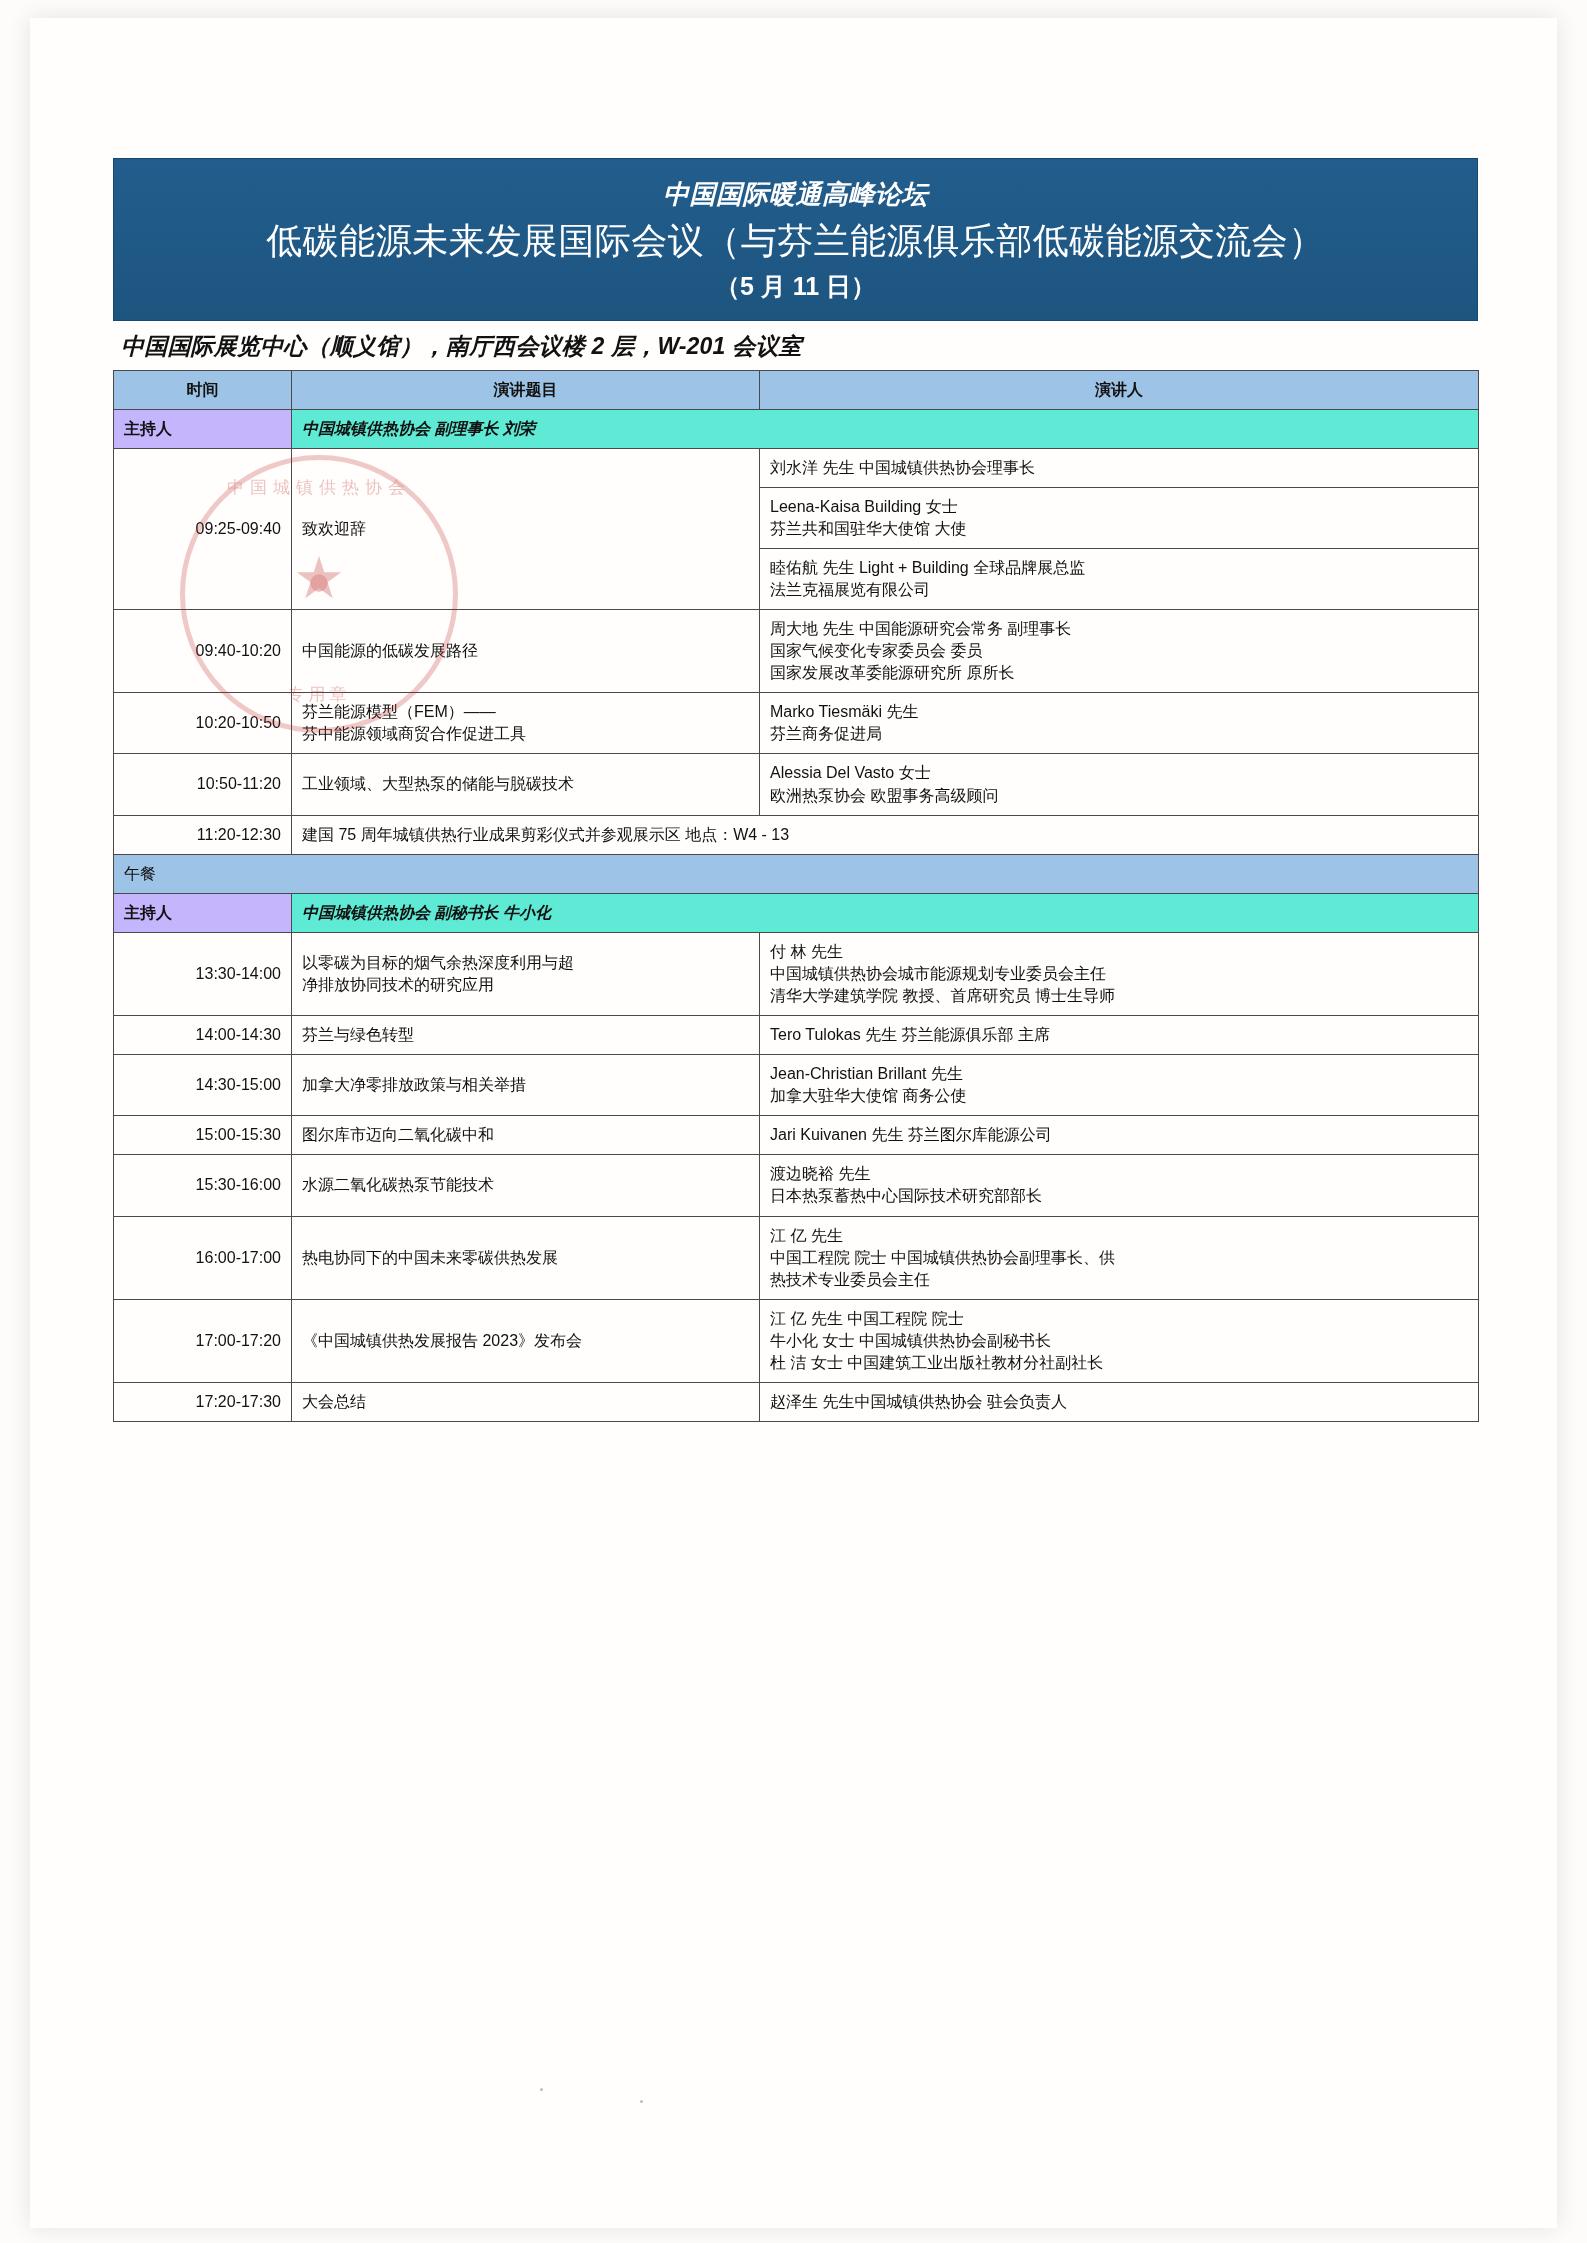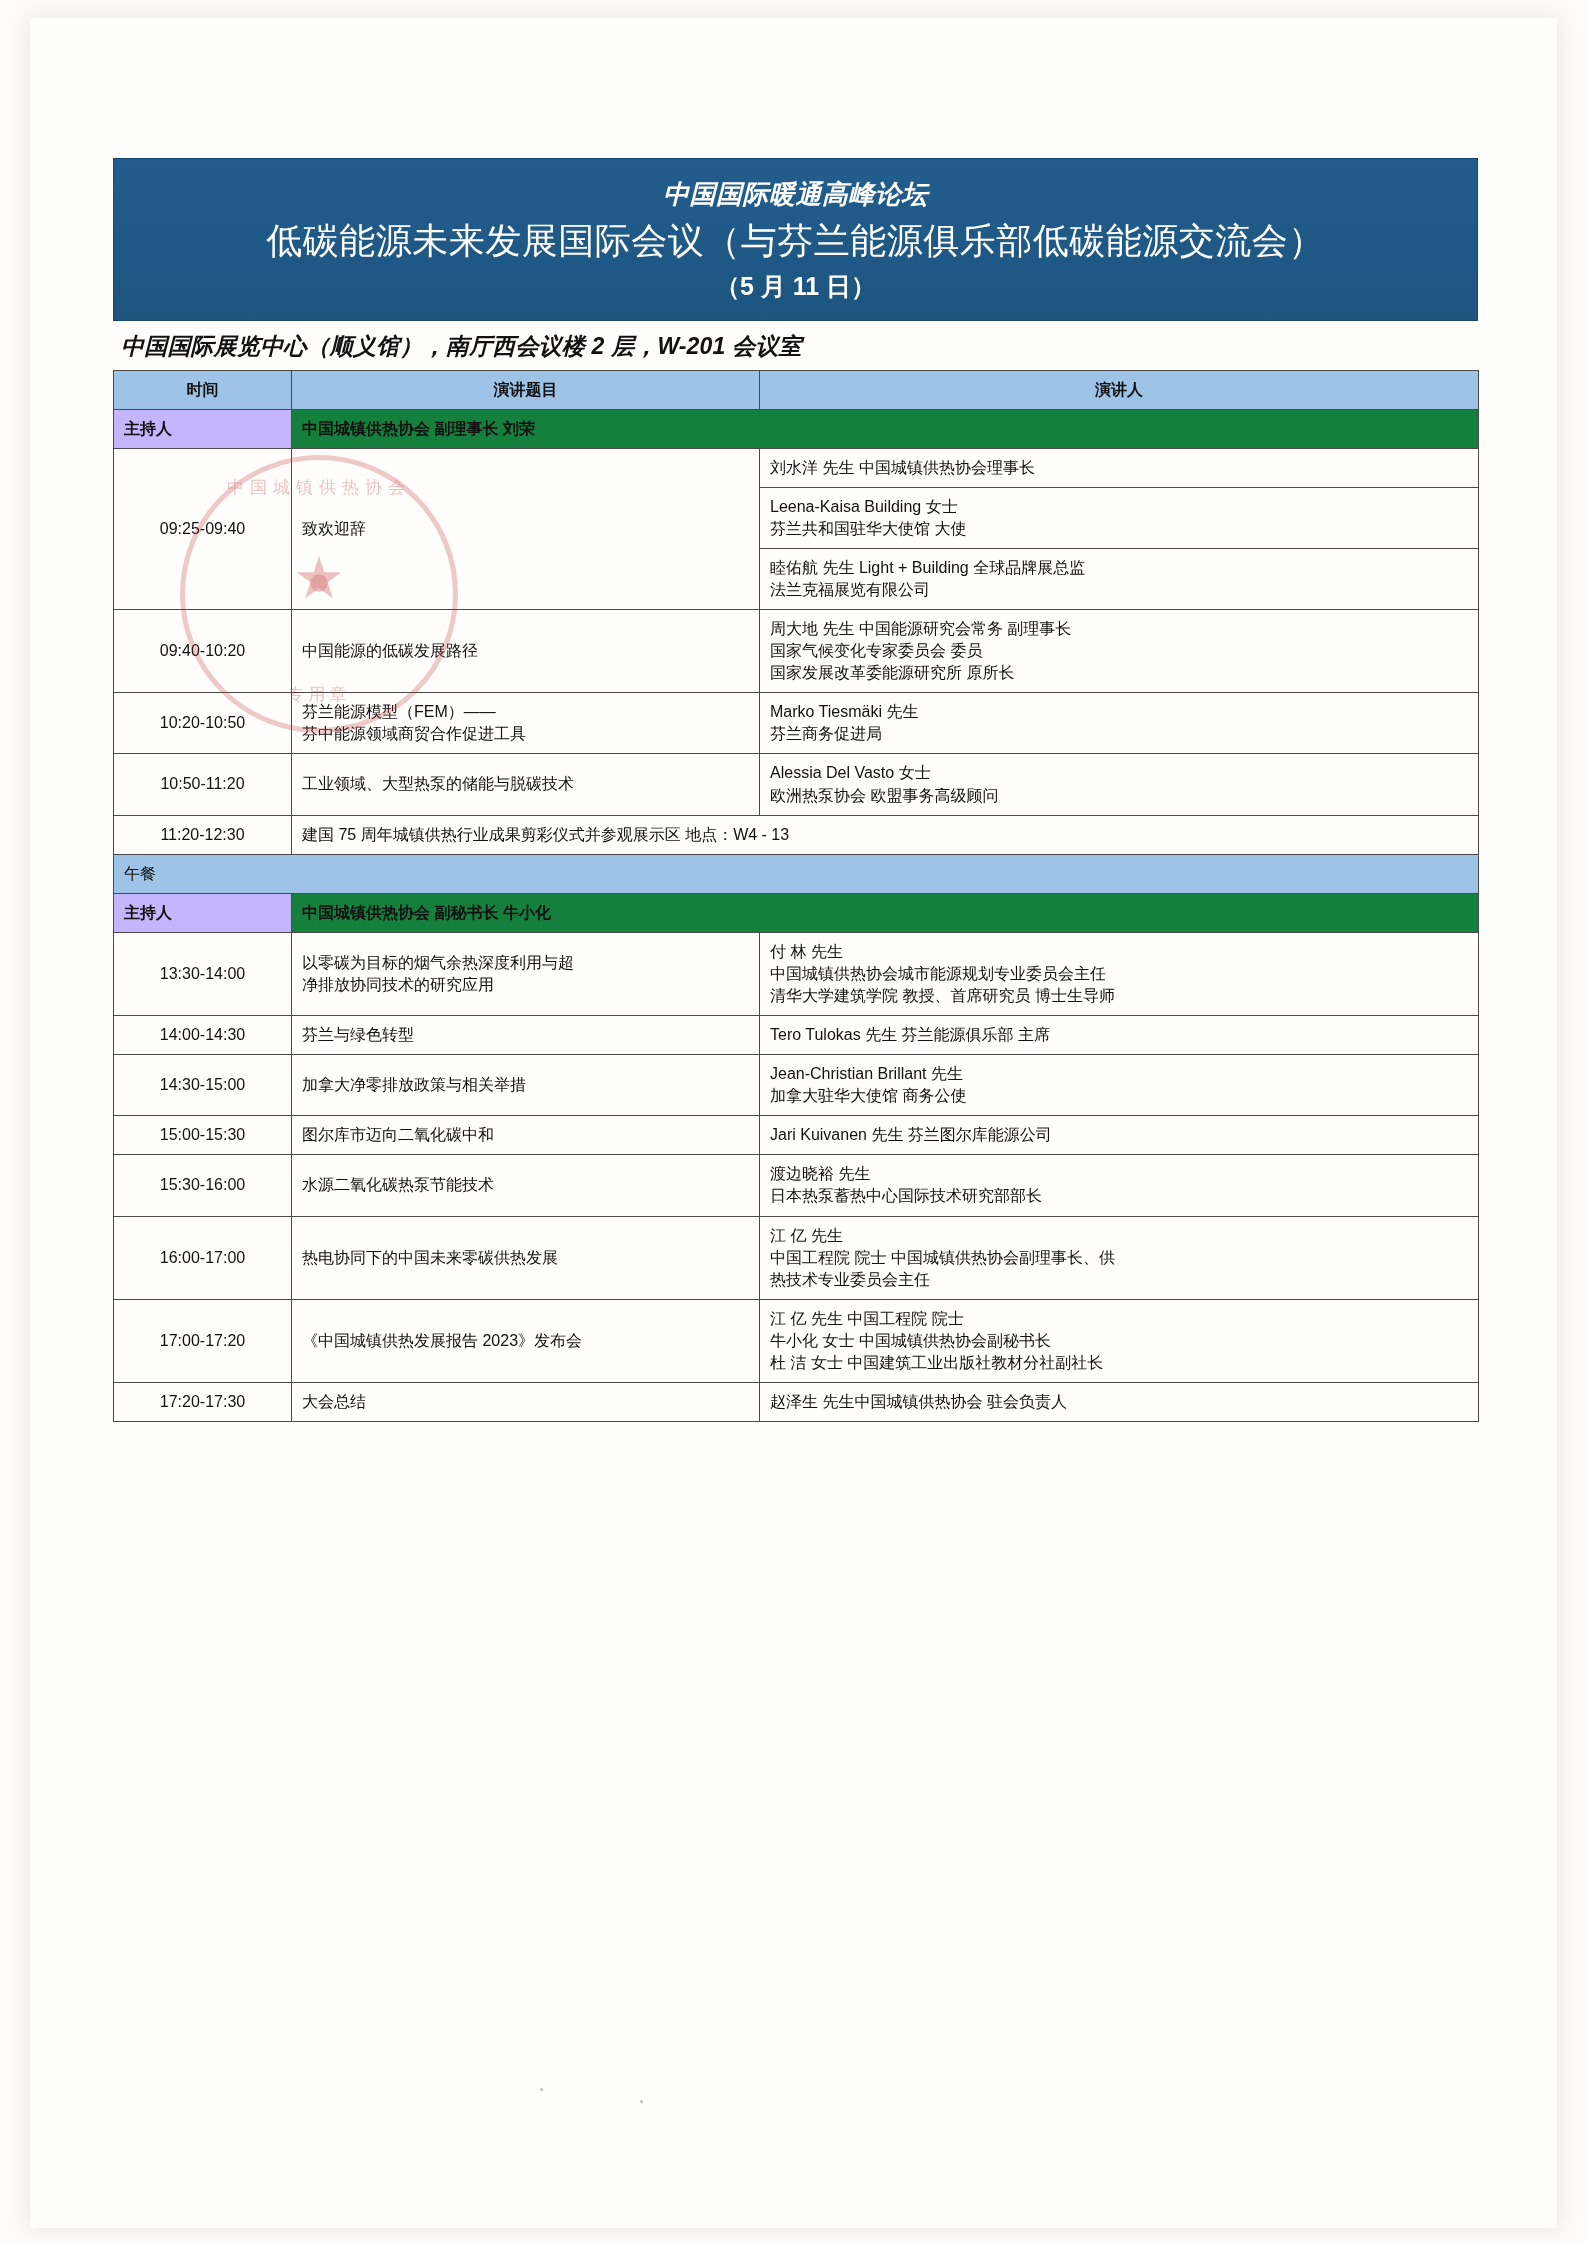--- a/index.html
+++ b/index.html
@@ -93,34 +93,35 @@
     font-weight: bold;
     font-size: 23px;
     padding: 9px 6px;
   }
   td.chair-label {
     background: #c4b5fd;
     font-weight: bold;
     font-size: 23px;
   }
   td.chair-name {
-    background: #15803d;
-    font-weight: bold;
-    font-size: 23px;
+    background: #5eead4;
+    font-weight: bold;
+    font-size: 23px;
+    font-style: italic;
   }
   td.lunch {
     background: #9dc3e6;
     text-align: left;
     font-weight: normal;
     font-size: 23px;
     padding: 10px 6px;
     margin-left: 23px;
   }
   td.time {
-    text-align: center;
+    text-align: right;
     white-space: nowrap;
   }
   td.topic { }
   td.speaker { }
   td.wide { }
   .sub {
     display: block;
   }
 
   

